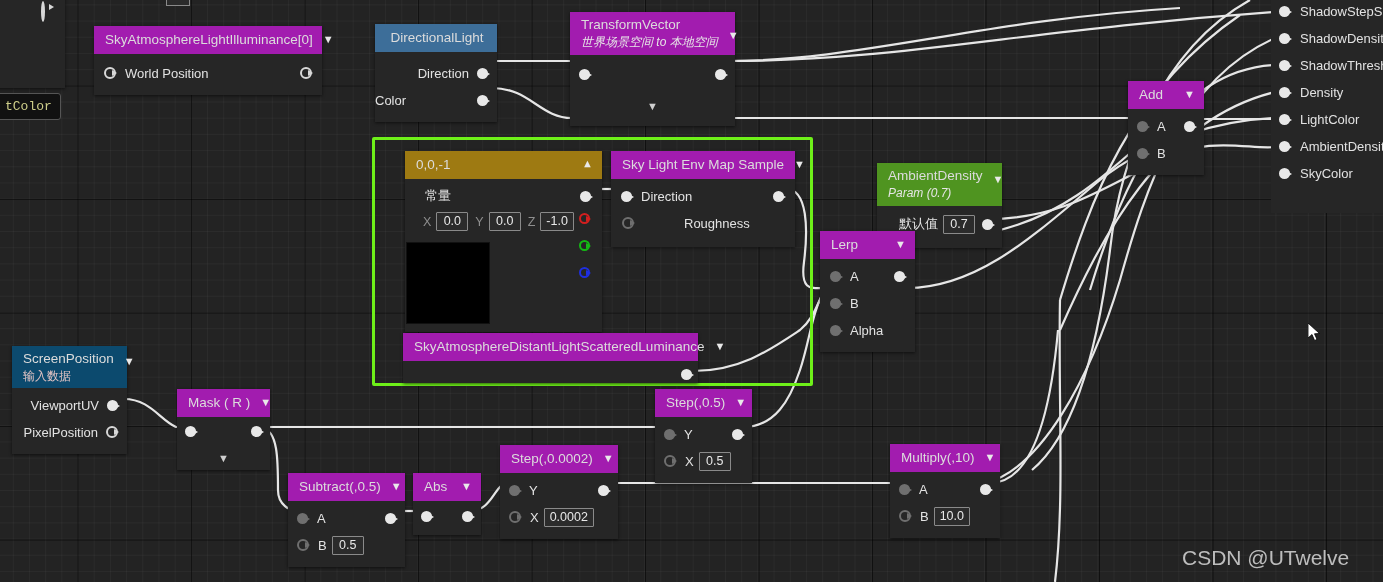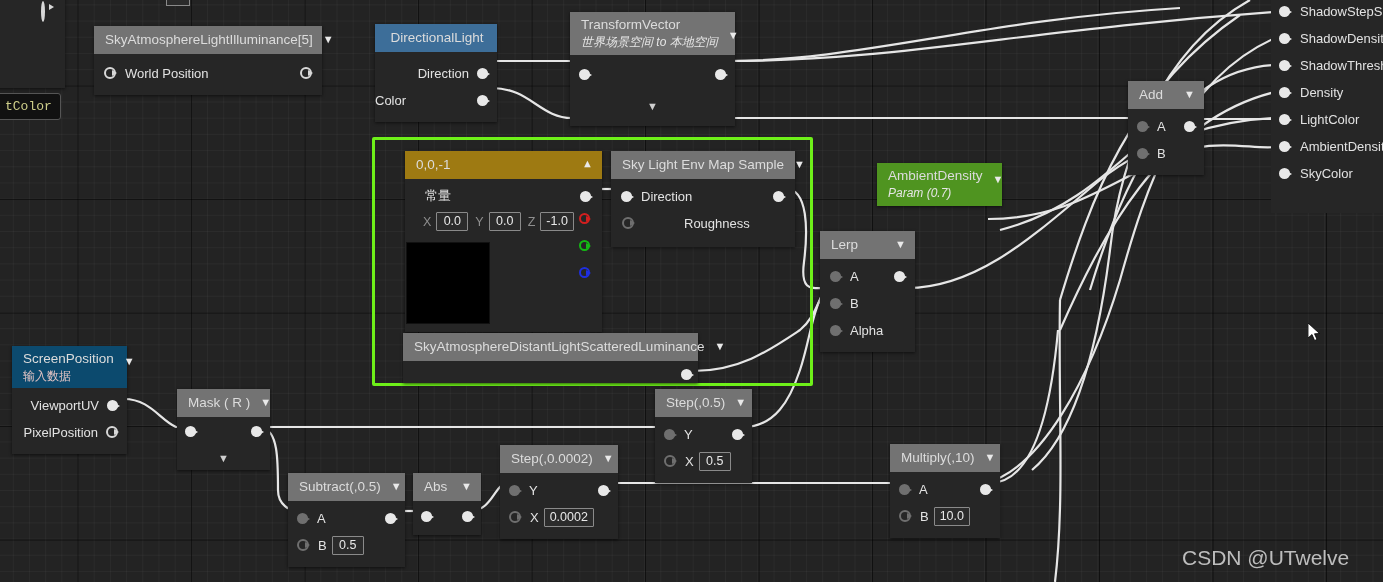--- a/index.html
+++ b/index.html
@@ -28,21 +28,21 @@
       -3.4px -11.8px,
       -3.4px -11.8px;
   }
   .wires{position:absolute;left:0;top:0;width:1383px;height:582px;pointer-events:none;}
   .node{position:absolute;background:#262626;box-shadow:0 1px 3px rgba(0,0,0,.6);}
   .hdr{
     color:#dcdcdc;font-size:13.5px;line-height:1;
     padding:7px 9px 7px 11px;display:flex;align-items:center;
     justify-content:space-between;white-space:nowrap;
   }
-  .hdr.green{background:#737373;}
+  .hdr.green{background:#a21caf;}
   .hdr.greenbright{background:#4f9420;}
   .hdr.gold{background:#9e7a12;}
   .hdr.blue{background:#3d6e99;}
   .hdr.red{background:#0c4a6e;}
   .hdr .sub{
     font-size:12px;color:#e6e6e6;font-style:italic;
     display:block;margin-top:4px;font-weight:normal;
   }
   .hdr .ttl{display:block;}
   .chev{font-size:11px;margin-left:10px;color:#e9e9e9;flex:0 0 auto;}
@@ -157,21 +157,21 @@
   <div style="position:absolute;left:41px;top:3px;"><span class="pin ring"></span></div>
 
   <div class="tooltip" style="left:-4px;top:93px;">
     <span>tColor</span>
   </div>
 
   <div style="position:absolute;left:166px;top:-12px;width:22px;height:16px;border:1px solid #8a8a8a;background:#2b2b2b;"></div>
 
   <div class="node" style="left:94px;top:26px;width:228px;">
     <div class="hdr green">
-      <span class="ttl">SkyAtmosphereLightIlluminance[5]</span>
+      <span class="ttl">SkyAtmosphereLightIlluminance[0]</span>
       <span class="chev">▼</span>
     </div>
     <div class="body">
       <div class="row" style="padding:0 10px;">
         <span class="pin ring"></span>
         <span class="lbl" style="margin-left:9px;">World Position</span>
         <span class="pin ring" style="position:absolute;right:10px;"></span>
       </div>
     </div>
   </div>
@@ -267,20 +267,27 @@
   </div>
 
   <div class="node" style="left:877px;top:163px;width:125px;">
     <div class="hdr greenbright" style="align-items:flex-start;padding-top:6px;padding-bottom:7px;">
       <span style="display:block;">
         <span class="ttl">AmbientDensity</span>
         <span class="sub">Param (0.7)</span>
       </span>
       <span class="chev" style="margin-top:5px;">▼</span>
     </div>
+    <div class="body" style="padding-top:5px;padding-bottom:10px;">
+      <div class="row" style="padding-left:22px;">
+        <span class="lbl">默认值</span>
+        <span class="vbox">0.7</span>
+        <span class="pin" style="position:absolute;right:9px;"></span>
+      </div>
+    </div>
   </div>
 
   <div class="node" style="left:820px;top:231px;width:95px;">
     <div class="hdr green">
       <span class="ttl">Lerp</span>
       <span class="chev">▼</span>
     </div>
     <div class="body" style="padding-top:4px;padding-bottom:8px;">
       <div class="row" style="padding-left:10px;">
         <span class="pin dim"></span>

